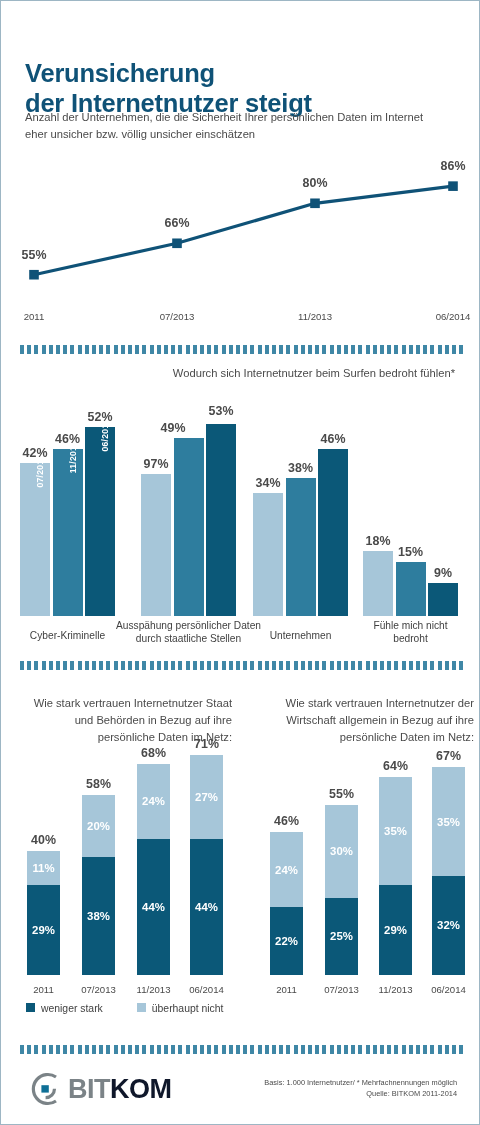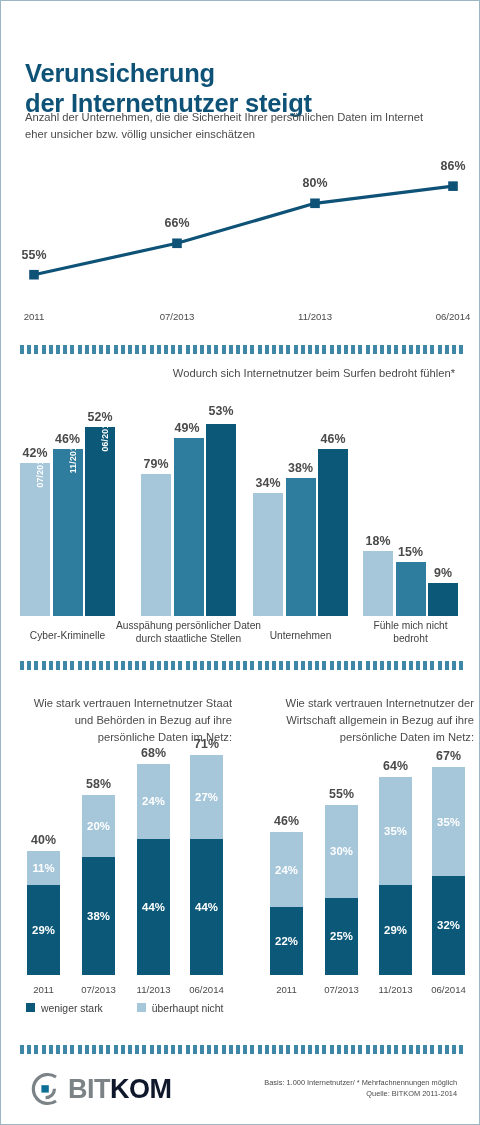--- a/index.html
+++ b/index.html
@@ -170,22 +170,22 @@
         <div class="bar" style="left: 284.5px; width: 30px; height: 138px; background: rgb(46, 125, 158);"></div>
         <div class="bar" style="left: 317px; width: 30px; height: 167.053px; background: rgb(11, 88, 120);"></div>
         <div class="bar" style="left: 362px; width: 30px; height: 65.3684px; background: rgb(166, 198, 217);"></div>
         <div class="bar" style="left: 394.5px; width: 30px; height: 54.4737px; background: rgb(46, 125, 158);"></div>
         <div class="bar" style="left: 427px; width: 30px; height: 32.6842px; background: rgb(11, 88, 120);"></div>
       </div>
     <div id="gc-vals">
         <div class="bar-val" style="left: 34px; top: 45.4737px;">42%</div>
         <div class="bar-val" style="left: 66.5px; top: 30.9474px;">46%</div>
         <div class="bar-val" style="left: 99px; top: 9.15789px;">52%</div>
-        <div class="bar-val" style="left: 155px; top: 56.3684px;">79%</div>
-        <div class="bar-val" style="left: 186px; top: 20.0526px;">49%</div>
+        <div class="bar-val" style="left: 155px; top: 56.3684px;">97%</div>
+        <div class="bar-val" style="left: 172px; top: 20.0526px;">49%</div>
         <div class="bar-val" style="left: 220px; top: 3px;">53%</div>
         <div class="bar-val" style="left: 267px; top: 74.5263px;">34%</div>
         <div class="bar-val" style="left: 299.5px; top: 60px;">38%</div>
         <div class="bar-val" style="left: 332px; top: 30.9474px;">46%</div>
         <div class="bar-val" style="left: 377px; top: 132.632px;">18%</div>
         <div class="bar-val" style="left: 409.5px; top: 143.526px;">15%</div>
         <div class="bar-val" style="left: 442px; top: 165.316px;">9%</div>
       </div>
   </div>
   <div id="gc-cats">

